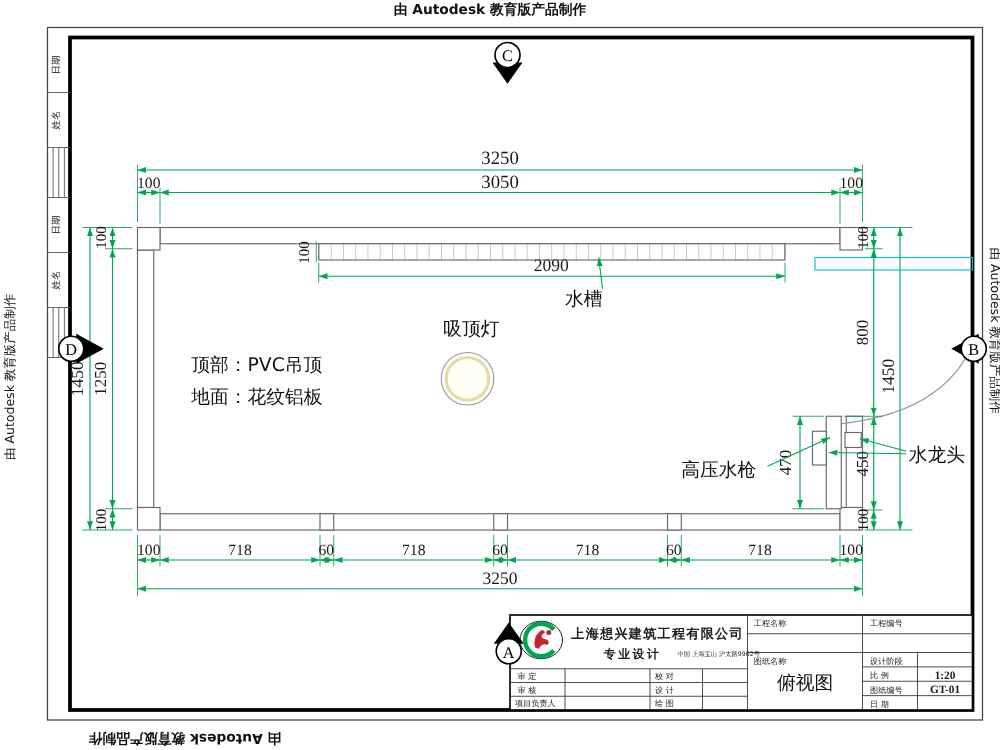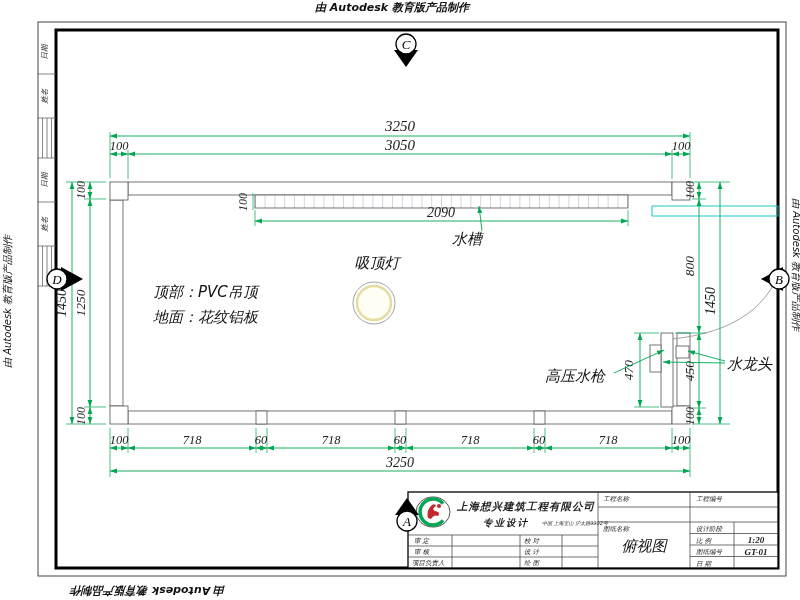--- a/index.html
+++ b/index.html
@@ -1,17 +1,17 @@
 <!DOCTYPE html>
 <html><head>
 <meta charset="utf-8">
 <style>
   html,body{margin:0;padding:0;background:#fff;}
   #sheet{position:relative;width:800px;height:600px;background:#fff;overflow:hidden;
-         font-family:"DejaVu Sans",sans-serif;font-style:italic;}
+         font-family:"DejaVu Sans",sans-serif;}
   svg text{user-select:none;}
   .dimtxt{font-family:"Liberation Serif",serif;fill:#1a1a1a;}
   .cjk{font-family:"DejaVu Sans",sans-serif;fill:#111;}
   .tbl{font-family:"DejaVu Sans",sans-serif;fill:#222;}
 </style>
 </head>
 <body>
 
 <div id="sheet">
 <svg width="800" height="600" viewBox="0 0 800 600">

